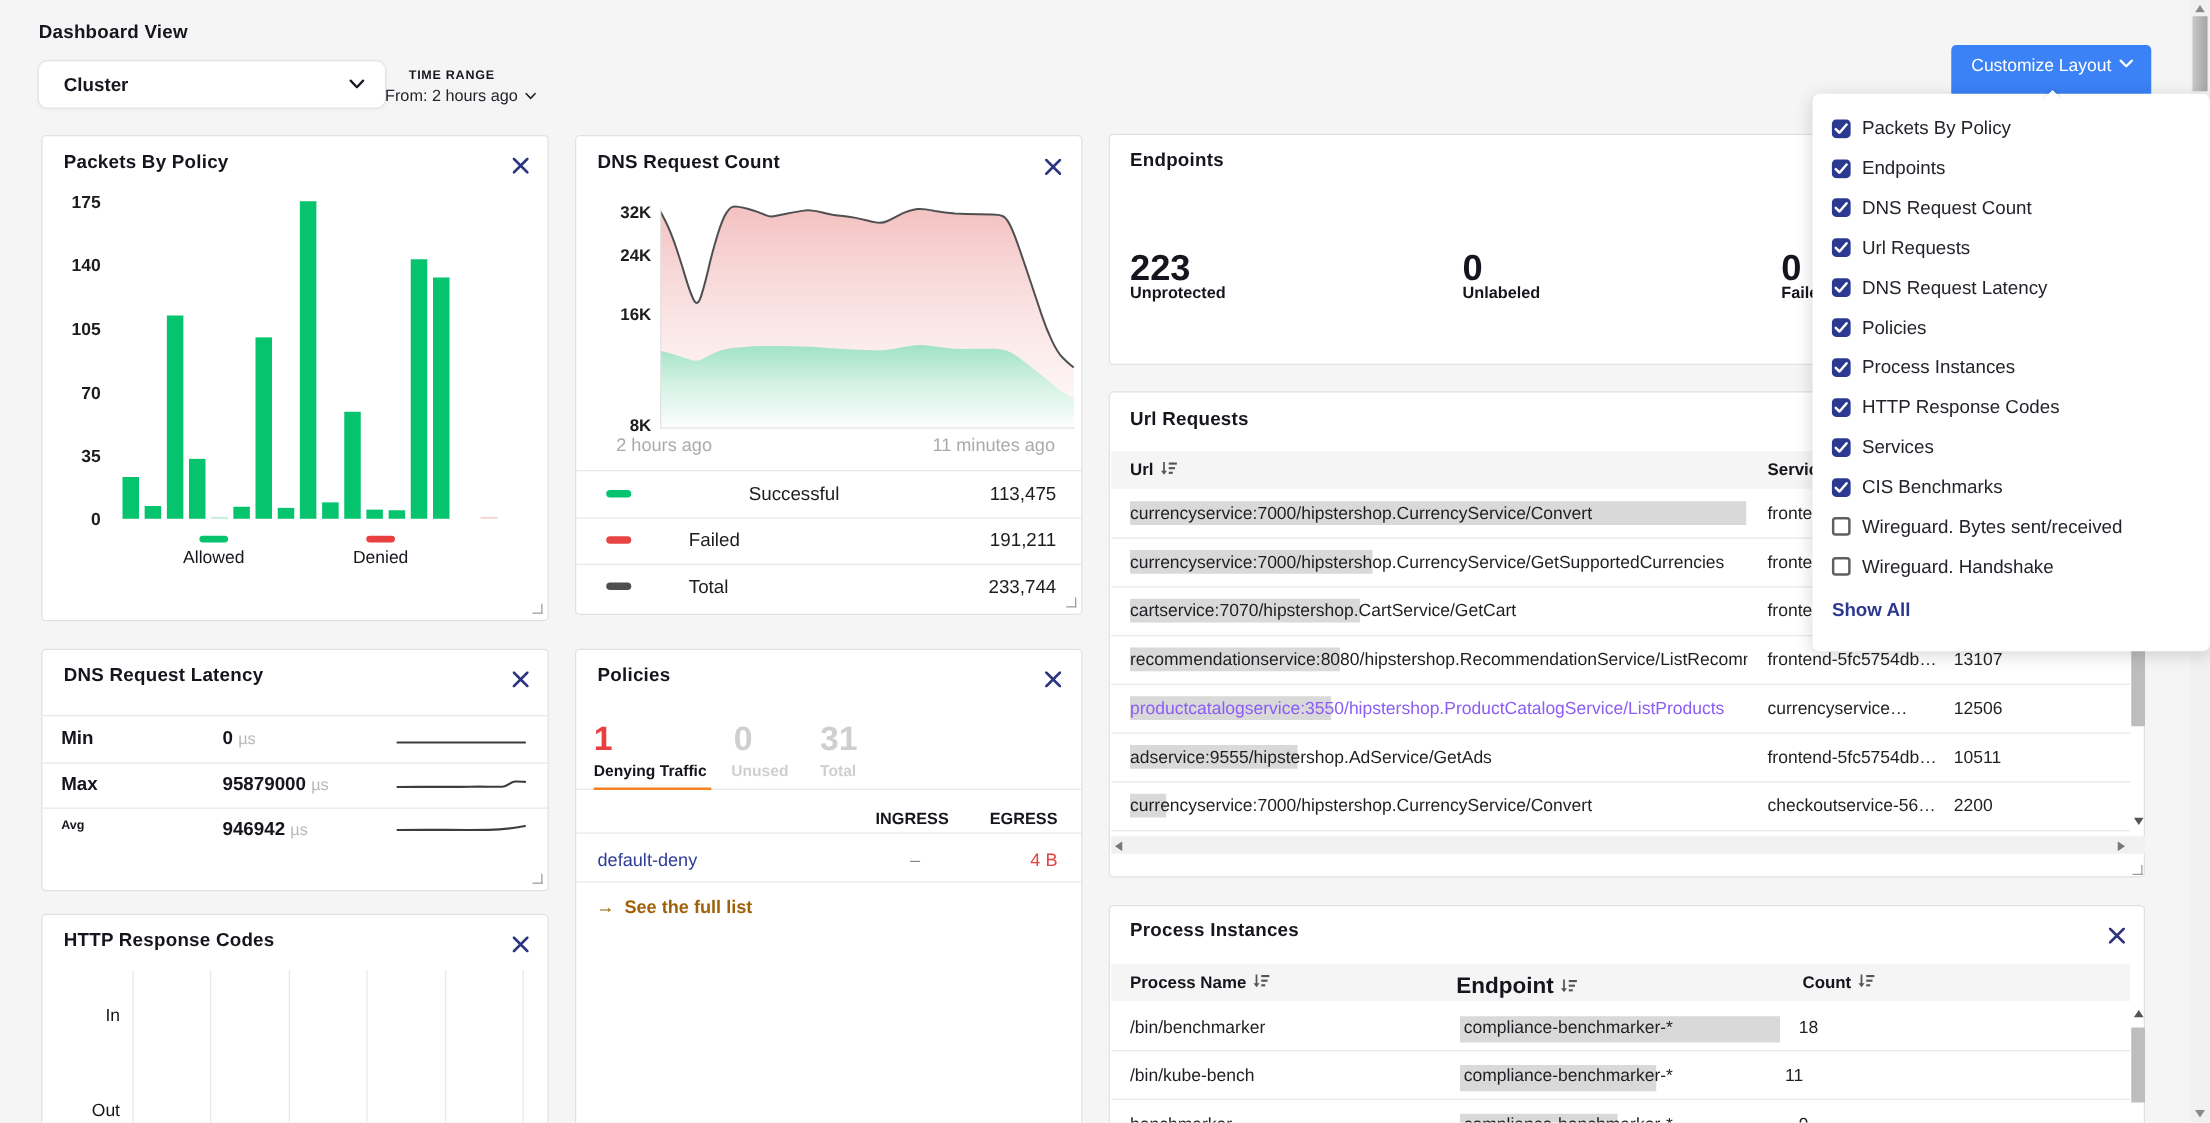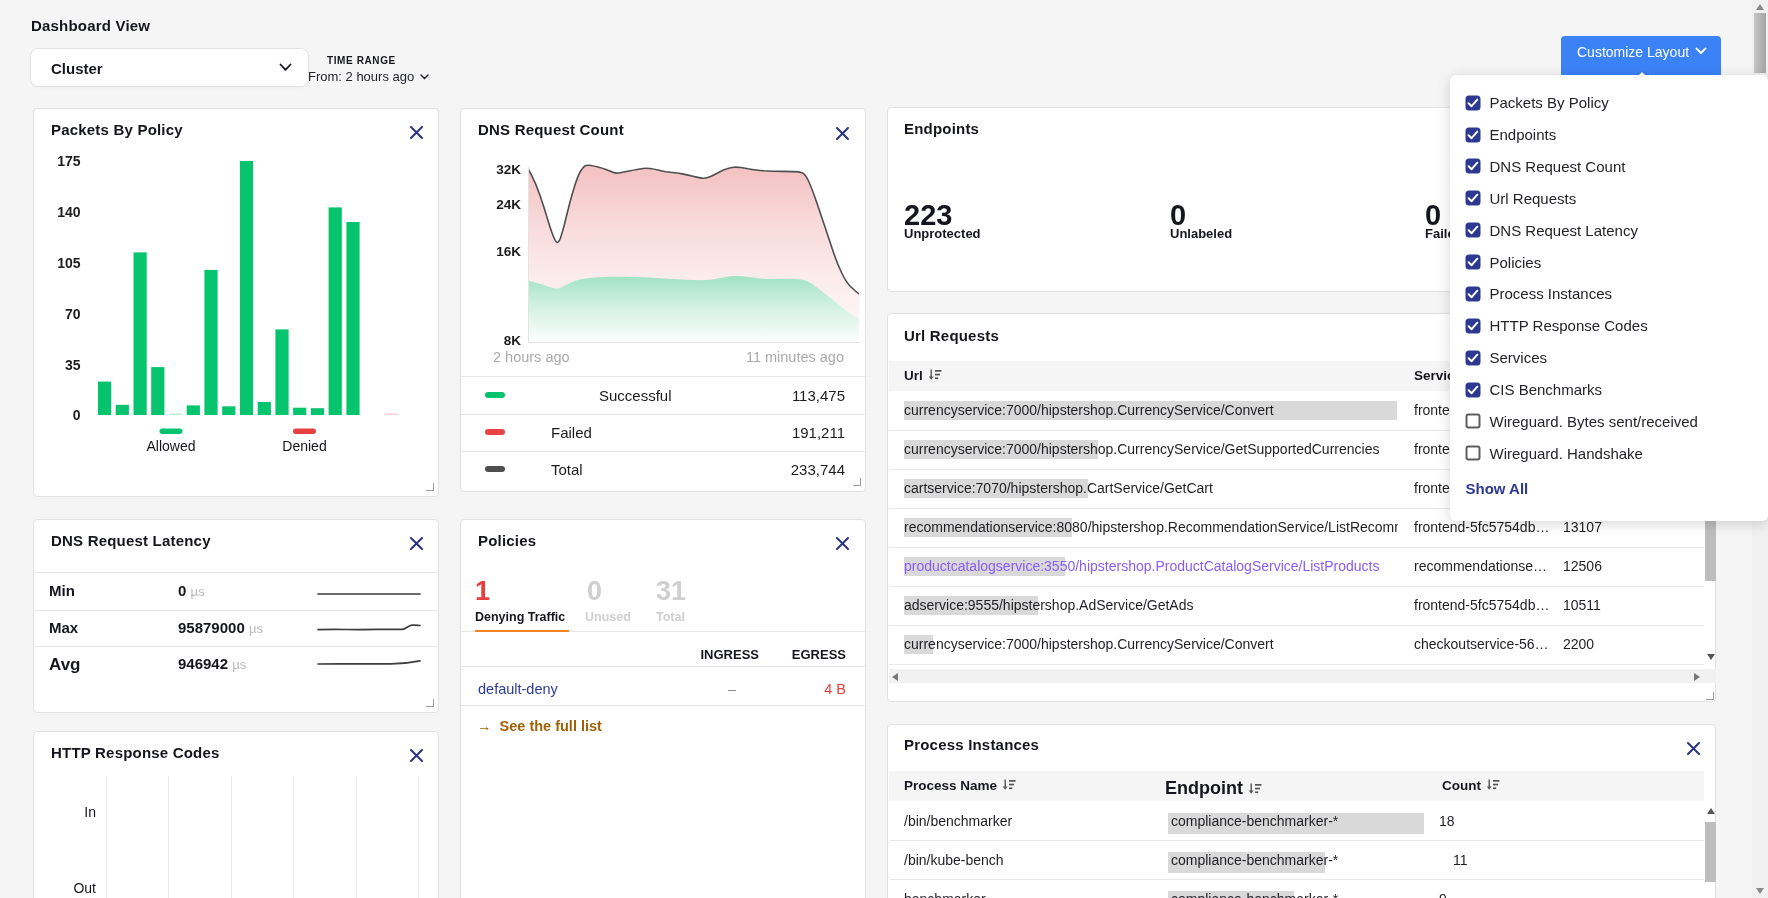--- a/index.html
+++ b/index.html
@@ -83,21 +83,21 @@
       <div class="abs" style="left:15px; top:61.5px; font-size:15px; font-weight:700; color:#15161d;">Min</div>
       <div class="abs" style="left:144px; top:61.5px; font-size:15px; font-weight:700; color:#15161d;">0 <span style="color:#b9b9b9; font-weight:400; font-size:13px;">µs</span></div>
       <svg class="abs" style="left:282px; top:60.5px;" width="107" height="20" viewBox="0 0 107 20">
         <path d="M2 13 L104 13" fill="none" stroke="#3d3d3d" stroke-width="1.7" stroke-linecap="round"></path>
       </svg>
       <div class="abs" style="left:15px; top:98.5px; font-size:15px; font-weight:700; color:#15161d;">Max</div>
       <div class="abs" style="left:144px; top:98.5px; font-size:15px; font-weight:700; color:#15161d;">95879000 <span style="color:#b9b9b9; font-weight:400; font-size:13px;">µs</span></div>
       <svg class="abs" style="left:282px; top:97.5px;" width="107" height="20" viewBox="0 0 107 20">
         <path d="M2 11.6 C20 11.2 40 11.8 60 11.4 C70 11.2 80 11.6 86 11.4 C90 11.3 92 7.6 96 7.2 C99 7.1 102 7.4 104 7.5" fill="none" stroke="#3d3d3d" stroke-width="1.7" stroke-linecap="round"></path>
       </svg>
-      <div class="abs" style="left:15px; top:135px; font-size:17px; font-weight:700; color:#15161d;">Avg</div>
+      <div class="abs" style="left:15px; top:135px; font-size:10px; font-weight:700; color:#15161d;">Avg</div>
       <div class="abs" style="left:144px; top:135px; font-size:15px; font-weight:700; color:#15161d;">946942 <span style="color:#b9b9b9; font-weight:400; font-size:13px;">µs</span></div>
       <svg class="abs" style="left:282px; top:134px;" width="107" height="20" viewBox="0 0 107 20">
         <path d="M2 10 C25 9.7 50 10.1 75 9.9 C85 9.8 95 8.6 104 6.8" fill="none" stroke="#3d3d3d" stroke-width="1.7" stroke-linecap="round"></path>
       </svg>
     <div class="rhandle" style="left:392px; top:179px;"></div>
   </div>
 
   <div class="card" id="card3" style="left:33px; top:731px; width:406px; height:250px;">
     <div class="ctitle">HTTP Response Codes</div>
     <div class="closex" style="left:376px; top:17px;">
@@ -238,21 +238,21 @@
       <div class="abs" style="left:526px; top:165.5px; font-size:14px; color:#1f1f23;">frontend-5fc5754db…</div>
       <div class="abs" style="left:675px; top:165.5px; font-size:14px; color:#1f1f23;">18532</div>
       <div class="abs" style="left:1px; top:194px; width:815px; height:1px; background:#e8e8e8;"></div>
       <div class="abs" style="left:16px; top:203.5px; width:168px; height:19px; background:#d9d9d9;"></div>
       <div class="abs" style="left:16px; top:204.5px; width:494px; height:18px; overflow:hidden; font-size:14px; color:#1f1f23; white-space:nowrap;">recommendationservice:8080/hipstershop.RecommendationService/ListRecommendations</div>
       <div class="abs" style="left:526px; top:204.5px; font-size:14px; color:#1f1f23;">frontend-5fc5754db…</div>
       <div class="abs" style="left:675px; top:204.5px; font-size:14px; color:#1f1f23;">13107</div>
       <div class="abs" style="left:1px; top:233px; width:815px; height:1px; background:#e8e8e8;"></div>
       <div class="abs" style="left:16px; top:242.5px; width:161px; height:19px; background:#d9d9d9;"></div>
       <div class="abs" style="left:16px; top:243.5px; width:494px; height:18px; overflow:hidden; font-size:14px; color:#8b5cf6; white-space:nowrap;">productcatalogservice:3550/hipstershop.ProductCatalogService/ListProducts</div>
-      <div class="abs" style="left:526px; top:243.5px; font-size:14px; color:#1f1f23;">recommendationse…</div>
+      <div class="abs" style="left:526px; top:243.5px; font-size:14px; color:#1f1f23;">currencyservice…</div>
       <div class="abs" style="left:675px; top:243.5px; font-size:14px; color:#1f1f23;">12506</div>
       <div class="abs" style="left:1px; top:272px; width:815px; height:1px; background:#e8e8e8;"></div>
       <div class="abs" style="left:16px; top:281.5px; width:134px; height:19px; background:#d9d9d9;"></div>
       <div class="abs" style="left:16px; top:282.5px; width:494px; height:18px; overflow:hidden; font-size:14px; color:#1f1f23; white-space:nowrap;">adservice:9555/hipstershop.AdService/GetAds</div>
       <div class="abs" style="left:526px; top:282.5px; font-size:14px; color:#1f1f23;">frontend-5fc5754db…</div>
       <div class="abs" style="left:675px; top:282.5px; font-size:14px; color:#1f1f23;">10511</div>
       <div class="abs" style="left:1px; top:311px; width:815px; height:1px; background:#e8e8e8;"></div>
       <div class="abs" style="left:16px; top:320.5px; width:29px; height:19px; background:#d9d9d9;"></div>
       <div class="abs" style="left:16px; top:321.5px; width:494px; height:18px; overflow:hidden; font-size:14px; color:#1f1f23; white-space:nowrap;">currencyservice:7000/hipstershop.CurrencyService/Convert</div>
       <div class="abs" style="left:526px; top:321.5px; font-size:14px; color:#1f1f23;">checkoutservice-56…</div>
@@ -302,21 +302,21 @@
           <rect x="7" y="8.4" width="3.2" height="1.7" fill="#555"></rect>
         </svg></div>
       <div class="abs" style="left:16px; top:88.5px; font-size:14px; color:#1f1f23;">/bin/benchmarker</div>
       <div class="abs" style="left:280px; top:88px; width:256px; height:21px; background:#d9d9d9;"></div>
       <div class="abs" style="left:283px; top:88.5px; font-size:14px; color:#1f1f23;">compliance-benchmarker-*</div>
       <div class="abs" style="left:551px; top:88.5px; font-size:14px; color:#1f1f23;">18</div>
       <div class="abs" style="left:1px; top:115.5px; width:815px; height:1px; background:#e8e8e8;"></div>
       <div class="abs" style="left:16px; top:127.5px; font-size:14px; color:#1f1f23;">/bin/kube-bench</div>
       <div class="abs" style="left:280px; top:127px; width:157px; height:21px; background:#d9d9d9;"></div>
       <div class="abs" style="left:283px; top:127.5px; font-size:14px; color:#1f1f23;">compliance-benchmarker-*</div>
-      <div class="abs" style="left:565px; top:127.5px; font-size:14px; color:#1f1f23;">11</div>
+      <div class="abs" style="left:540px; top:127.5px; font-size:14px; color:#1f1f23;">11</div>
       <div class="abs" style="left:1px; top:154.5px; width:815px; height:1px; background:#e8e8e8;"></div>
       <div class="abs" style="left:16px; top:166.5px; font-size:14px; color:#1f1f23;">benchmarker</div>
       <div class="abs" style="left:280px; top:166px; width:126px; height:21px; background:#d9d9d9;"></div>
       <div class="abs" style="left:283px; top:166.5px; font-size:14px; color:#1f1f23;">compliance-benchmarker-*</div>
       <div class="abs" style="left:551px; top:166.5px; font-size:14px; color:#1f1f23;">9</div>
       <svg class="abs" style="left:819px; top:83.5px;" width="8" height="6" viewBox="0 0 8 6">
         <path d="M0 6 L4 0 L8 6 Z" fill="#555"></path>
       </svg>
       <div class="abs" style="left:817px; top:97.5px; width:11px; height:60px; background:#bdbdbd;"></div>
   </div>

